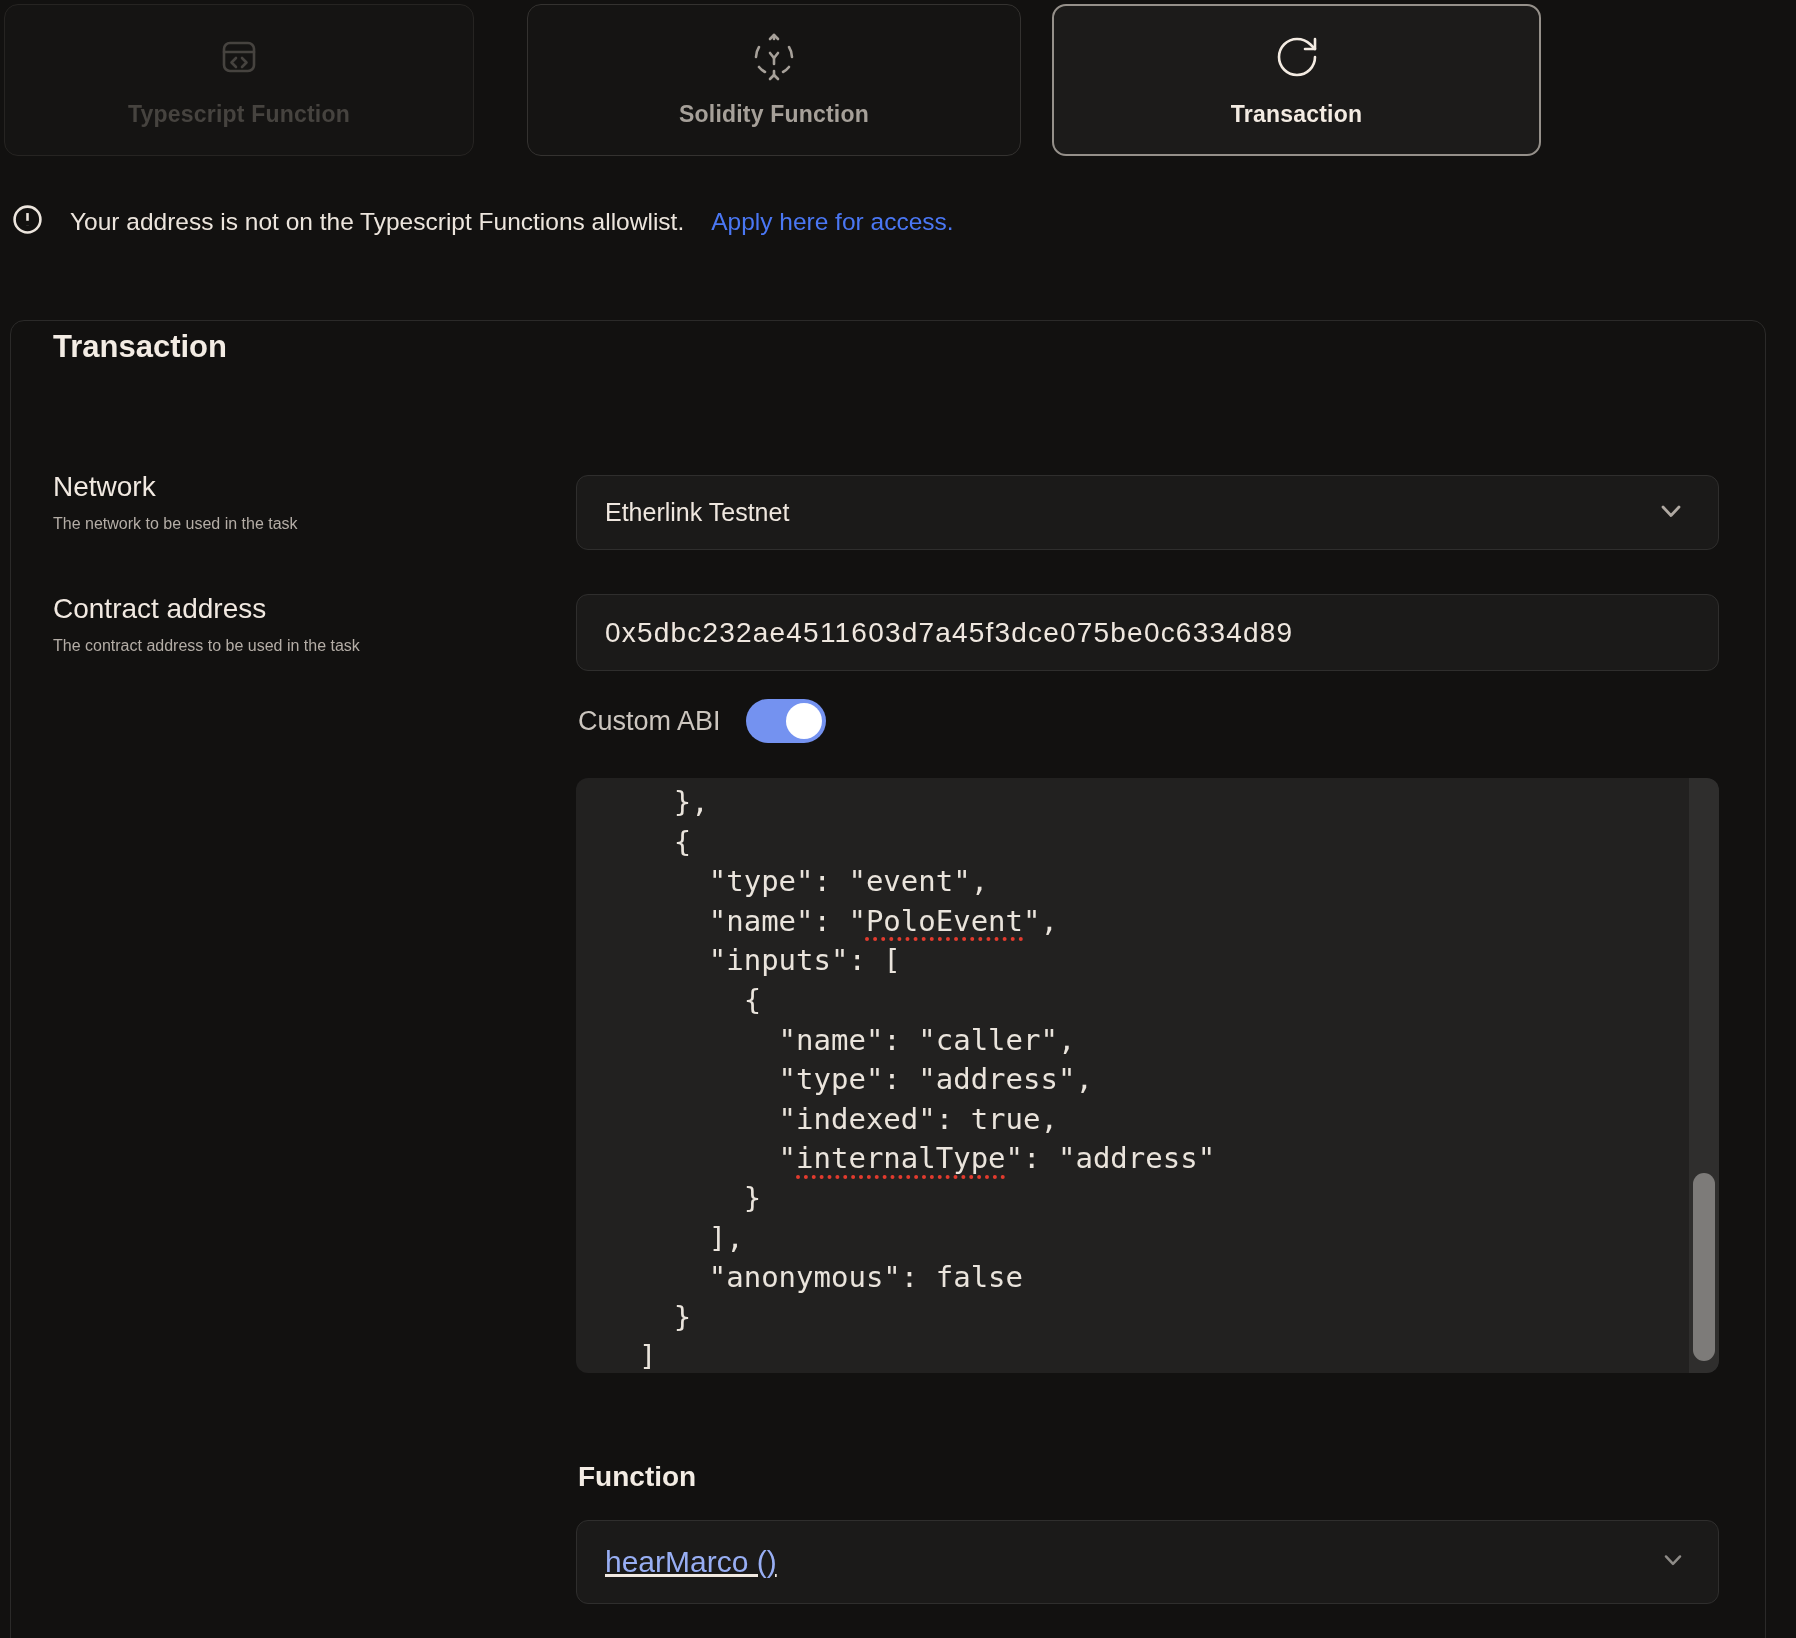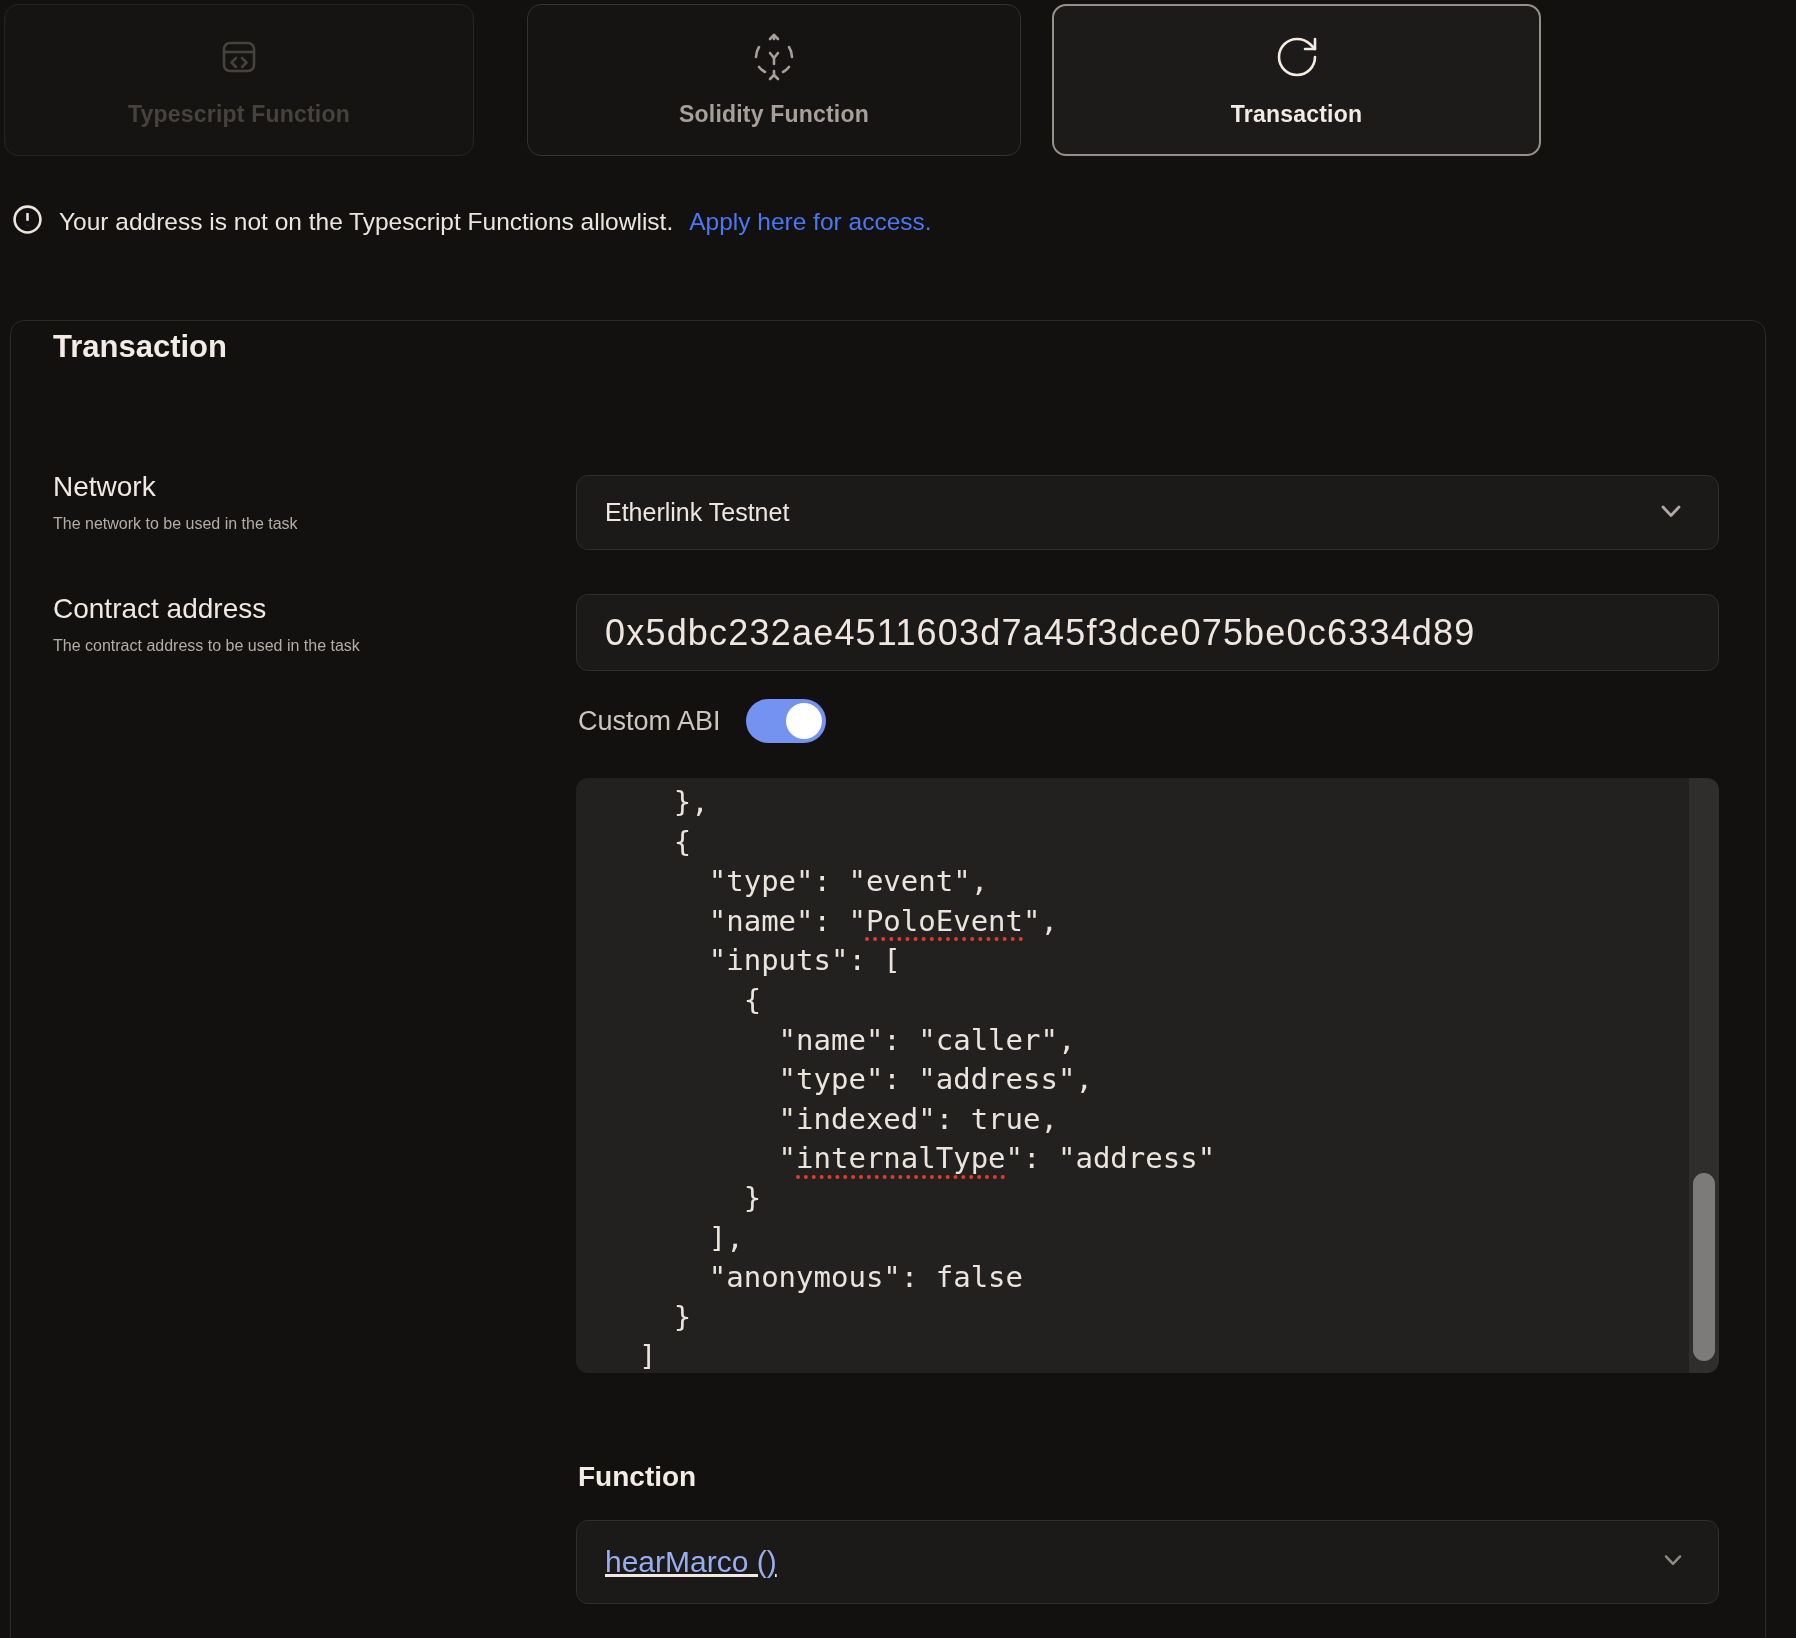--- a/index.html
+++ b/index.html
@@ -14,21 +14,21 @@
   .card .lbl{font-size:23px;font-weight:bold;letter-spacing:.2px;}
   .card-ts{left:4px;width:470px;}
   .card-ts .lbl,.card-ts svg{color:#46433f;stroke:#46433f;}
   .card-sol{left:527px;width:494px;border-color:#343230;}
   .card-sol .lbl,.card-sol svg{color:#a6a099;stroke:#a6a099;}
   .card-tx{left:1052px;width:489px;background:#1c1b1a;border:2px solid #95908a;}
   .card-tx .lbl,.card-tx svg{color:#f3ebe2;stroke:#f3ebe2;}
   .card svg{fill:none;stroke-width:2.6;stroke-linecap:round;stroke-linejoin:round;}
 
   
-  .alert{position:absolute;left:12px;top:204px;display:flex;align-items:center;gap:16px;}
+  .alert{position:absolute;left:12px;top:204px;display:flex;align-items:center;gap:27px;}
   .alert svg{fill:none;stroke:#ece5dd;stroke-width:2;}
   .alert .txt{font-size:24.5px;color:#ece5dd;}
   .alert a{color:#4a77f4;text-decoration:none;font-size:24.5px;cursor:pointer;}
 
   
   .panel{position:absolute;left:10px;top:320px;width:1756px;height:1360px;
          border:1px solid #2b2a29;border-radius:14px;box-sizing:border-box;}
   .panel h1{position:absolute;left:42px;top:8px;margin:0;
             font-size:31px;font-weight:bold;color:#f3ece4;}
 
@@ -37,21 +37,21 @@
 
   .control{position:absolute;left:565px;width:1143px;box-sizing:border-box;
            background:#1b1a19;border:1px solid #2f2e2d;border-radius:12px;
            display:flex;align-items:center;}
   .control .value{padding-left:28px;font-size:25px;color:#efe7df;}
   .chev{position:absolute;right:30px;top:50%;transform:translateY(-50%);}
   .chev svg{fill:none;stroke:#b0a9a2;stroke-width:2.8;stroke-linecap:round;stroke-linejoin:round;}
 
   .select-network{top:154px;height:75px;cursor:pointer;}
   .input-contract{top:273px;height:77px;}
-  .input-contract .value{font-size:36px;letter-spacing:1.2px;}
+  .input-contract .value{font-size:28px;letter-spacing:1.2px;}
 
   
   .abi-row{position:absolute;left:567px;top:378px;height:44px;display:flex;align-items:center;gap:25px;}
   .abi-row .lbl{font-size:27px;color:#ccc6bf;}
   .toggle{position:relative;width:80px;height:44px;border-radius:22px;background:#7492f0;cursor:pointer;}
   .toggle .knob{position:absolute;right:4px;top:4px;width:36px;height:36px;border-radius:50%;background:#ffffff;}
 
   
   .code-box{position:absolute;left:565px;top:457px;width:1143px;height:595px;
             background:#222120;border-radius:12px;box-sizing:border-box;overflow:hidden;}

